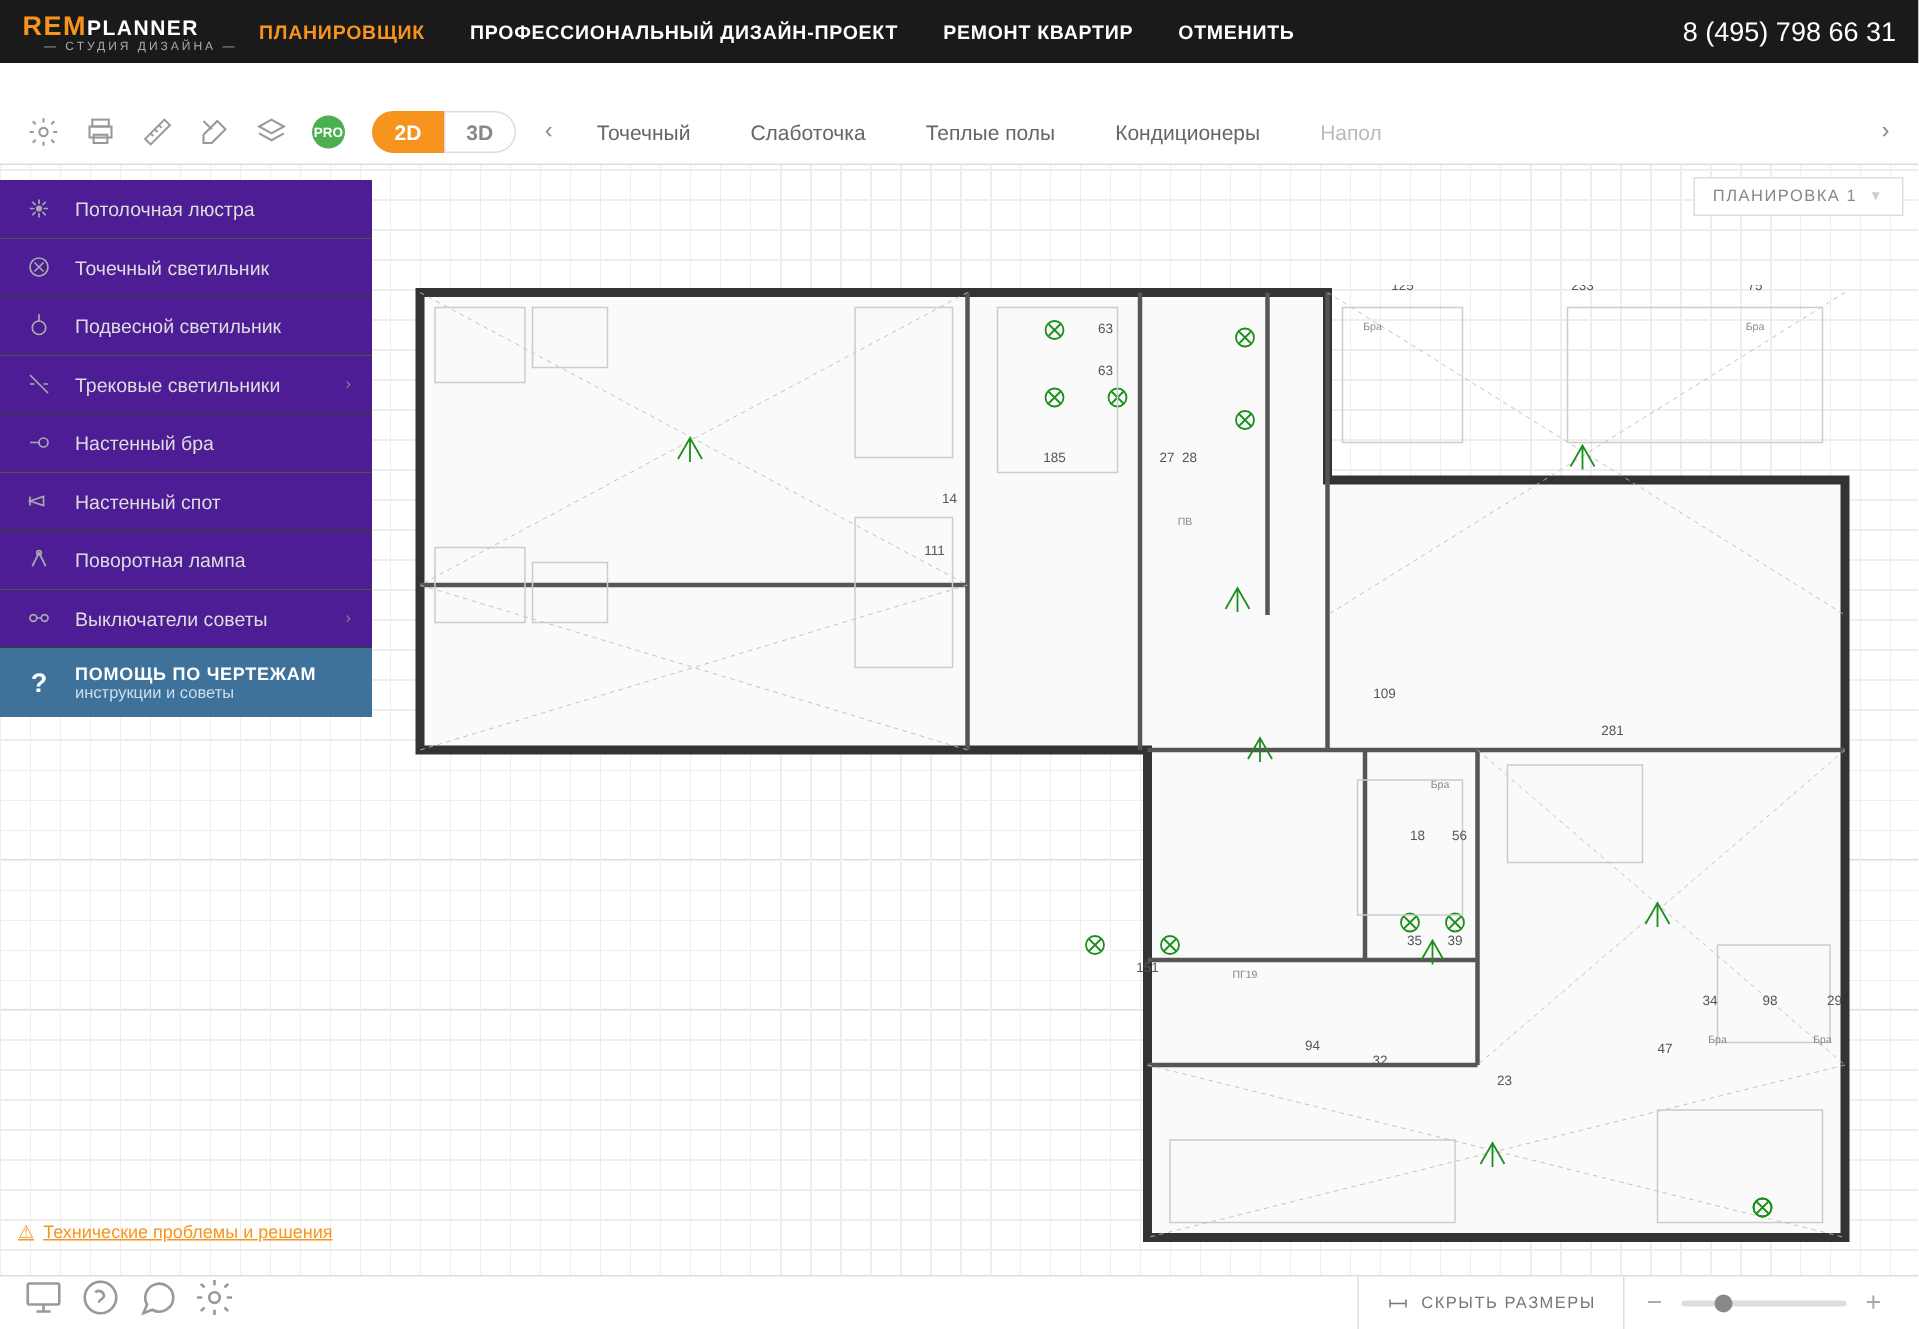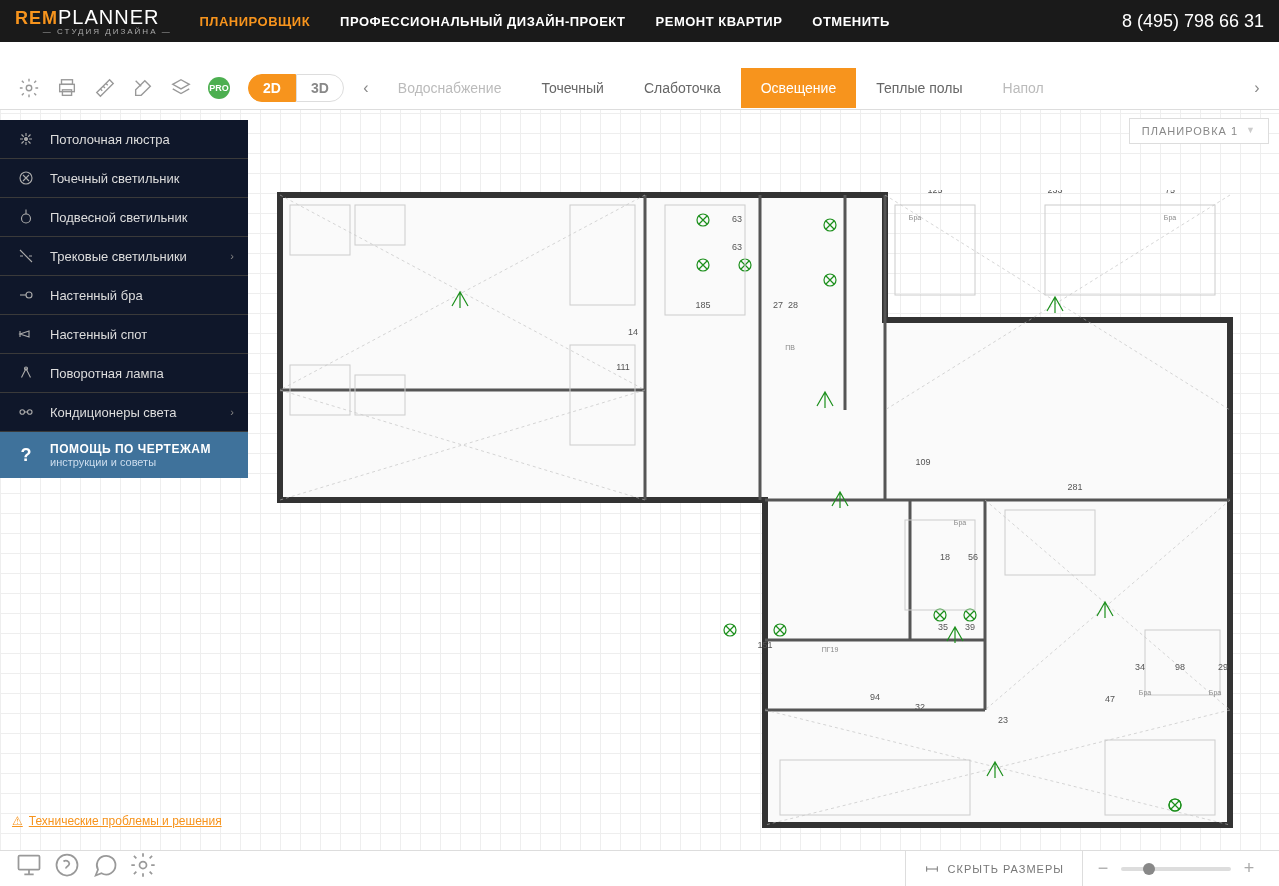--- a/index.html
+++ b/index.html
@@ -2,21 +2,21 @@
 <html><head>
 <meta charset="utf-8">
 <style>
 * { margin: 0; padding: 0; box-sizing: border-box; }
 body { font-family: Arial, sans-serif; background: #fff; width: 1279px; height: 886px; overflow: hidden; position: relative; }
 
 
 .top-header { background: #1a1a1a; height: 42px; display: flex; align-items: center; padding: 12px 15px; }
 .logo { display: flex; align-items: baseline; margin-right: 40px; }
 .logo-rem { color: #f7941d; font-weight: bold; font-size: 18px; letter-spacing: 1px; }
-.logo-planner { color: #fff; font-weight: normal; font-size: 20px; letter-spacing: 1px; }
+.logo-planner { color: #fff; font-weight: bold; font-size: 14px; letter-spacing: 1px; }
 .logo-sub { color: #aaa; font-size: 8px; letter-spacing: 2px; display: block; text-align: center; margin-top: -2px; }
 .logo-block { display: flex; flex-direction: column; }
 .nav-links { display: flex; gap: 30px; flex: 1; }
 .nav-link { color: #fff; font-size: 13px; font-weight: bold; cursor: pointer; letter-spacing: 0.5px; }
 .nav-link.active { color: #f7941d; }
 .phone { color: #fff; font-size: 18px; font-weight: 300; }
 
 
 .toolbar { height: 44px; border-bottom: 1px solid #ddd; display: flex; align-items: center; padding: 0 10px; background: #fff; margin-top: 24px; }
 .tool-icon { width: 28px; height: 28px; margin: 0 5px; display: flex; align-items: center; justify-content: center; cursor: pointer; color: #999; }
@@ -32,21 +32,21 @@
 .tab { padding: 12px 20px; font-size: 14px; color: #666; cursor: pointer; white-space: nowrap; }
 .tab.disabled { color: #bbb; }
 .tab.active { background: #f7941d; color: #fff; }
 
 
 .main { position: relative; height: calc(100% - 42px - 44px - 36px); }
 .grid-bg { position: absolute; inset: 0; background-image: repeating-linear-gradient(0deg, #eee 0 1px, transparent 1px 20px), repeating-linear-gradient(90deg, #eee 0 1px, transparent 1px 20px), repeating-linear-gradient(0deg, #ddd 0 1px, transparent 1px 100px), repeating-linear-gradient(90deg, #ddd 0 1px, transparent 1px 100px); }
 
 
 .side-panel { position: absolute; left: 0; top: 10px; width: 248px; z-index: 10; }
-.panel-item { background: #0f172a; color: #ddd; padding: 10px 14px; border-bottom: 1px solid #3a3a3a; display: flex; align-items: center; cursor: pointer; font-size: 13px; }
+.panel-item { background: #4c1d95; color: #ddd; padding: 10px 14px; border-bottom: 1px solid #3a3a3a; display: flex; align-items: center; cursor: pointer; font-size: 13px; }
 .panel-icon { width: 24px; margin-right: 12px; color: #aaa; display: flex; align-items: center; justify-content: center; }
 .panel-icon svg { width: 18px; height: 18px; }
 .panel-label { flex: 1; }
 .panel-arrow { color: #888; font-size: 11px; }
 .panel-help { background: #3f729b; color: #fff; padding: 10px 14px; display: flex; align-items: center; cursor: pointer; }
 .panel-help .panel-icon { color: #fff; font-size: 18px; font-weight: bold; }
 .help-text { font-size: 12px; font-weight: bold; letter-spacing: 0.5px; }
 .help-sub { font-size: 11px; color: #cde; }
 
 
@@ -122,25 +122,24 @@
       </svg>
     </span>
   <span class="pro-badge">PRO</span>
   <div class="view-toggle">
     <span class="view-btn active">2D</span>
     <span class="view-btn">3D</span>
   </div>
   <div class="tab-nav">
     <span class="nav-arrow">‹</span>
     <div class="tabs">
-      <span class="tab disabled">Водоснабжение</span>
       <span class="tab">Точечный</span>
       <span class="tab">Слаботочка</span>
-      <span class="tab active">Освещение</span>
       <span class="tab">Теплые полы</span>
+      <span class="tab">Кондиционеры</span>
       <span class="tab disabled">Напол</span>
     </div>
     <span class="nav-arrow">›</span>
   </div>
 </div>
 
 <div class="main">
   <div class="grid-bg"></div>
 
   <div class="plan-label">
@@ -213,21 +212,21 @@
       <span class="panel-label">Поворотная лампа</span>
     </div>
     <div class="panel-item">
       <span class="panel-icon">
           <svg viewBox="0 0 24 24" fill="none" stroke="currentColor" stroke-width="1.5">
             <circle cx="7" cy="12" r="3"></circle>
             <circle cx="17" cy="12" r="3"></circle>
             <path d="M10 12h4"></path>
           </svg>
         </span>
-      <span class="panel-label">Кондиционеры света</span>
+      <span class="panel-label">Выключатели советы</span>
       <span class="panel-arrow">›</span>
     </div>
     <div class="panel-help">
       <span class="panel-icon">?</span>
       <div>
         <div class="help-text">ПОМОЩЬ ПО ЧЕРТЕЖАМ</div>
         <div class="help-sub">инструкции и советы</div>
       </div>
     </div>
   </div>

